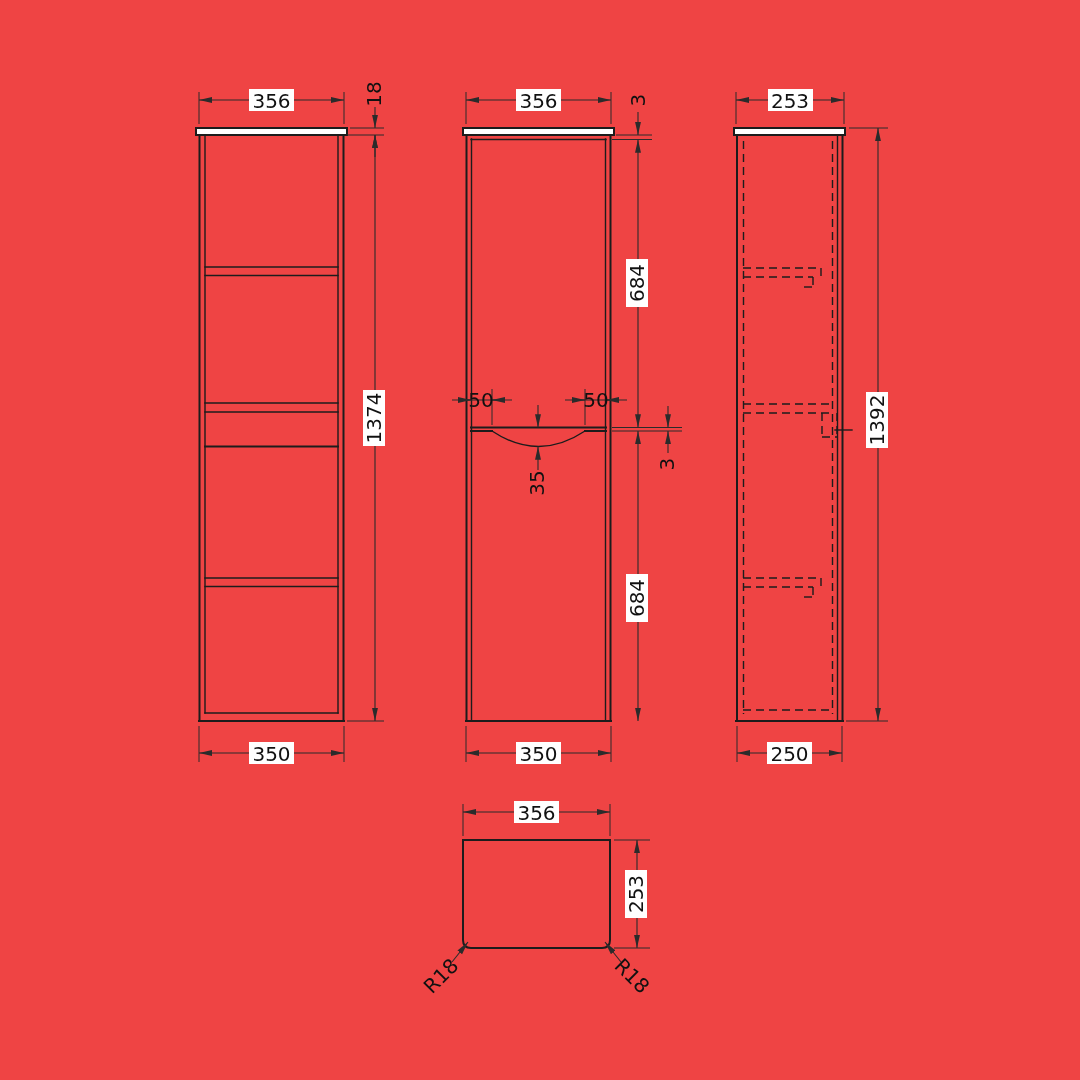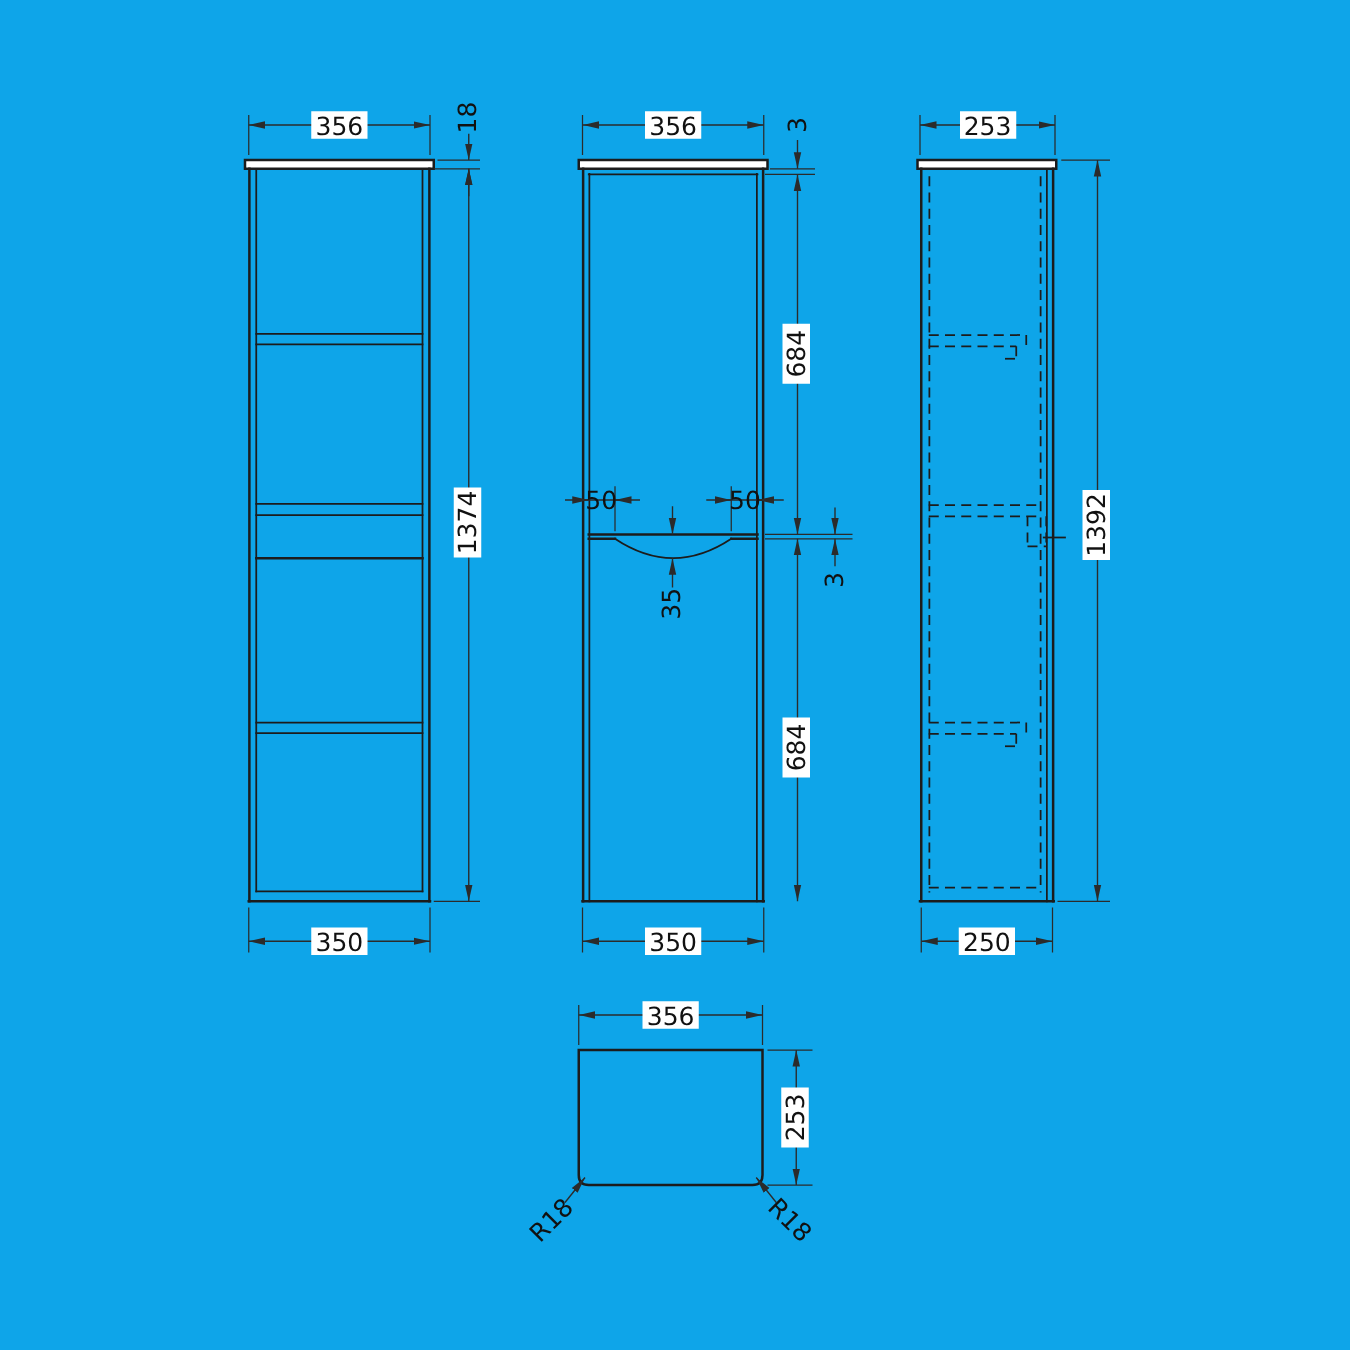--- a/index.html
+++ b/index.html
@@ -1,16 +1,16 @@
 <!DOCTYPE html>
 <html><head>
 <meta charset="utf-8">
 <style>
   html,body{margin:0;padding:0;background:#ffffff;}
-  .stage{position:relative;width:1080px;height:1080px;background:#0ea5e9;overflow:hidden;}
+  .stage{position:relative;width:1080px;height:1080px;background:#ef4444;overflow:hidden;}
   svg{display:block;}
   .s2 {stroke:#1c1c1c;stroke-width:2;fill:none;stroke-linecap:square;}
   .s1 {stroke:#1c1c1c;stroke-width:1.4;fill:none;stroke-linecap:square;}
   .fw {fill:#ffffff;stroke:#1c1c1c;stroke-width:2;}
   .dash {stroke:#1c1c1c;stroke-width:1.4;fill:none;stroke-dasharray:8 5;}
   .dim {stroke:#2b2b2b;stroke-width:1.1;fill:none;}
   .ext {stroke:#2b2b2b;stroke-width:1;fill:none;}
   .lbl {font:20px "DejaVu Sans", sans-serif; fill:#111111;}
   .bg {fill:#ffffff;}
 </style>

